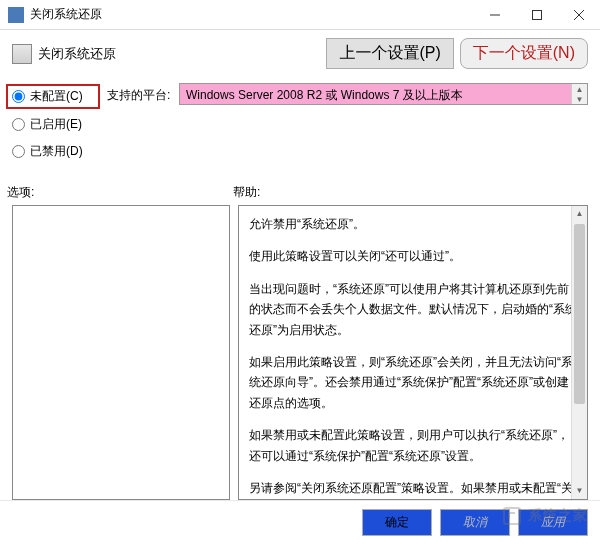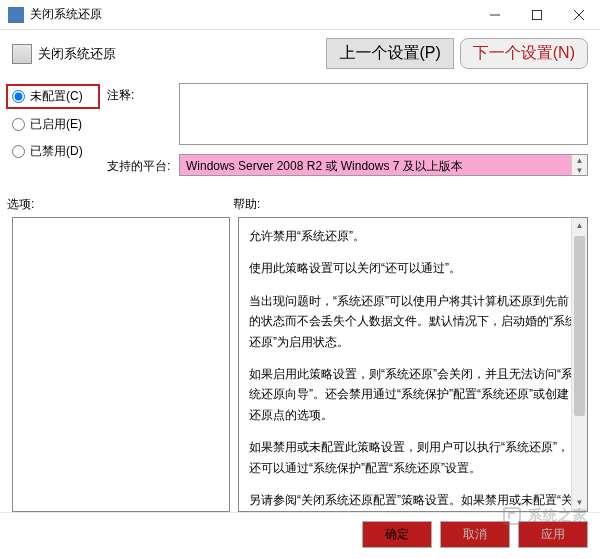--- a/index.html
+++ b/index.html
@@ -40,22 +40,22 @@
     
     .panes { display: flex; padding: 0 12px; gap: 8px; }
     .options-pane { width: 218px; height: 295px; border: 1px solid #888; background: #fff; }
     .help-pane { flex: 1; height: 295px; border: 1px solid #888; background: #fff; padding: 8px 10px; font-size: 12px; line-height: 1.7; position: relative; overflow: hidden; }
     .help-pane p { margin-bottom: 12px; }
     .help-scroll { position: absolute; right: 0; top: 0; bottom: 0; width: 16px; background: #f0f0f0; border-left: 1px solid #ddd; }
     .help-thumb { position: absolute; left: 2px; right: 2px; top: 18px; height: 180px; background: #c8c8c8; border-radius: 2px; }
     .help-arrow { position: absolute; left: 0; right: 0; height: 16px; display:flex; align-items:center; justify-content:center; font-size:8px; color:#666; }
     
     .footer { padding: 8px 12px; display: flex; justify-content: flex-end; gap: 8px; border-top: 1px solid #e8e8e8; background: #fff; }
-    .footer-btn { padding: 4px 20px; border: 1px solid #adadad; background: #b91c1c; font-size: 12px; min-width: 70px; text-align:center; }
-    .footer-btn.blurred { color: #bbb; }
+    .footer-btn { padding: 4px 20px; border: 1px solid #adadad; background: #1d4ed8; font-size: 12px; min-width: 70px; text-align:center; }
+    .footer-btn.blurred { color: #bbb; font-style: italic; }
     
     .watermark { position: absolute; right: 12px; bottom: 34px; font-size: 14px; color: rgba(120,120,120,0.35); font-weight: bold; letter-spacing: 1px; pointer-events: none; }
     .watermark-icon { display:inline-block; width:18px; height:18px; border:2px solid rgba(120,120,120,0.35); border-radius:3px; vertical-align:middle; margin-right:2px; position:relative; }
     .watermark-icon::before { content:""; position:absolute; left:3px; top:3px; width:5px; height:5px; border:2px solid rgba(120,120,120,0.35); border-right:none; border-bottom:none; }
   </style>
 </head>
 <body>
 
 <div class="titlebar">
   <div class="titlebar-icon"></div>
@@ -101,26 +101,20 @@
       <input type="radio" name="state" style="">
       <span>已启用(E)</span>
     </label>
     <label class="radio-item">
       <input type="radio" name="state" style="">
       <span>已禁用(D)</span>
     </label>
   </div>
   <div class="config-right">
     <div class="config-row">
-      <div class="config-label">注释:</div>
-      <div class="config-field">
-        <textarea class="comment-box" value="" style=""></textarea>
-      </div>
-    </div>
-    <div class="config-row">
       <div class="config-label">支持的平台:</div>
       <div class="config-field">
         <div class="platform-box">
           <span>Windows Server 2008 R2 或 Windows 7 及以上版本</span>
           <div class="platform-scroll">
             <div class="platform-scroll-btn">▲</div>
             <div class="platform-scroll-btn">▼</div>
           </div>
         </div>
       </div>

